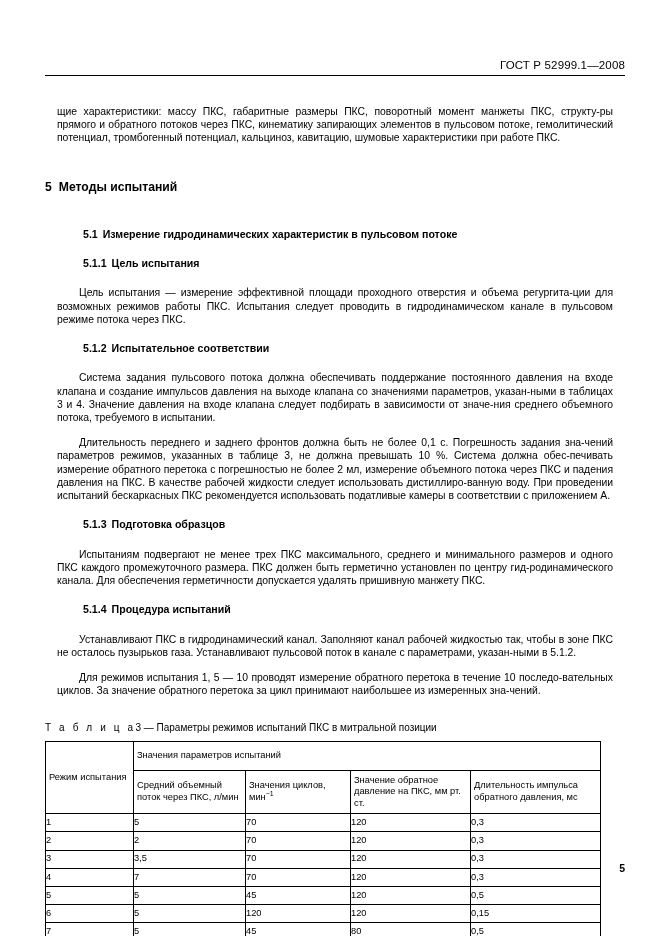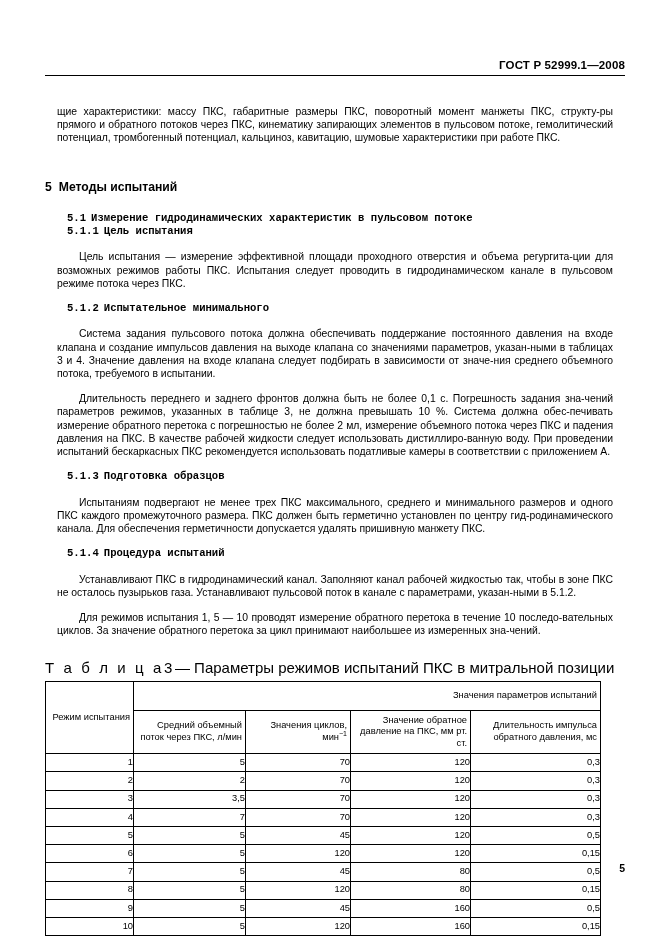--- a/index.html
+++ b/index.html
@@ -28,21 +28,21 @@
   
   .header-area {
     position: absolute;
     left: 45px;
     top: 58px;
     width: 580px;
   }
   .header-title {
     text-align: right;
     font-size: 11.5px;
-    font-weight: bold;
+    font-weight: normal;
     letter-spacing: 0.15px;
     line-height: 14px;
     white-space: nowrap;
   }
   .header-rule {
     margin-top: 3px;
     border-bottom: 1.1px solid #000;
     width: 100%;
   }
 
@@ -67,62 +67,61 @@
     text-indent: 22px;
   }
 
   h2.sec-main {
     margin: 0;
     font-size: 12.2px;
     font-weight: bold;
     line-height: 15px;
   }
   h3.sec-sub {
-    margin: 0;
+    margin: 16px;
     font-size: 10.6px;
     font-weight: bold;
     line-height: 13.4px;
     padding-left: 22px;
-    font-family: Liberation Mono, monospace;
   }
   .sp-num {
     display: inline-block;
     margin-right: 5px;
   }
   .sp-num-main {
     display: inline-block;
     margin-right: 7px;
   }
 
   .gap-main-before { height: 23px; }
   .gap-main-after  { height: 17px; }
 
   
   .table-caption {
-    font-size: 15px;
+    font-size: 10px;
     line-height: 12px;
     margin-top: 24px;
     margin-bottom: 7px;
     white-space: nowrap;
   }
   .tbl-word {
     letter-spacing: 2.6px;
   }
 
   table.params {
     border-collapse: collapse;
     width: 535px;
     table-layout: fixed;
     font-size: 9.3px;
   }
   table.params td,
   table.params th {
     border: 0.8px solid #000;
     padding: 0;
-    text-align: right;
+    text-align: left;
     vertical-align: middle;
     font-weight: normal;
     line-height: 11.6px;
   }
   table.params thead th {
     padding: 4px 3px;
   }
   table.params thead th.group {
     height: 20px;
   }
@@ -186,21 +185,21 @@
       <span class="sp-num">5.1</span><span>Измерение гидродинамических характеристик в пульсовом потоке</span>
     </h3>
 
     <h3 class="sec-sub">
       <span class="sp-num">5.1.1</span><span>Цель испытания</span>
     </h3>
 
     <p class="para indent">Цель испытания — измерение эффективной площади проходного отверстия и объема регургита-ции для возможных режимов работы ПКС. Испытания следует проводить в гидродинамическом канале в пульсовом режиме потока через ПКС.</p>
 
     <h3 class="sec-sub">
-      <span class="sp-num">5.1.2</span><span>Испытательное минимального</span>
+      <span class="sp-num">5.1.2</span><span>Испытательное соответствии</span>
     </h3>
 
     <p class="para indent">Система задания пульсового потока должна обеспечивать поддержание постоянного давления на входе клапана и создание импульсов давления на выходе клапана со значениями параметров, указан-ными в таблицах 3 и 4. Значение давления на входе клапана следует подбирать в зависимости от значе-ния среднего объемного потока, требуемого в испытании.</p>
 
     <p class="para indent">Длительность переднего и заднего фронтов должна быть не более 0,1 с. Погрешность задания зна-чений параметров режимов, указанных в таблице 3, не должна превышать 10 %. Система должна обес-печивать измерение обратного перетока с погрешностью не более 2 мл, измерение объемного потока через ПКС и падения давления на ПКС. В качестве рабочей жидкости следует использовать дистиллиро-ванную воду. При проведении испытаний бескаркасных ПКС рекомендуется использовать податливые камеры в соответствии с приложением А.</p>
 
     <h3 class="sec-sub">
       <span class="sp-num">5.1.3</span><span>Подготовка образцов</span>
     </h3>
 

